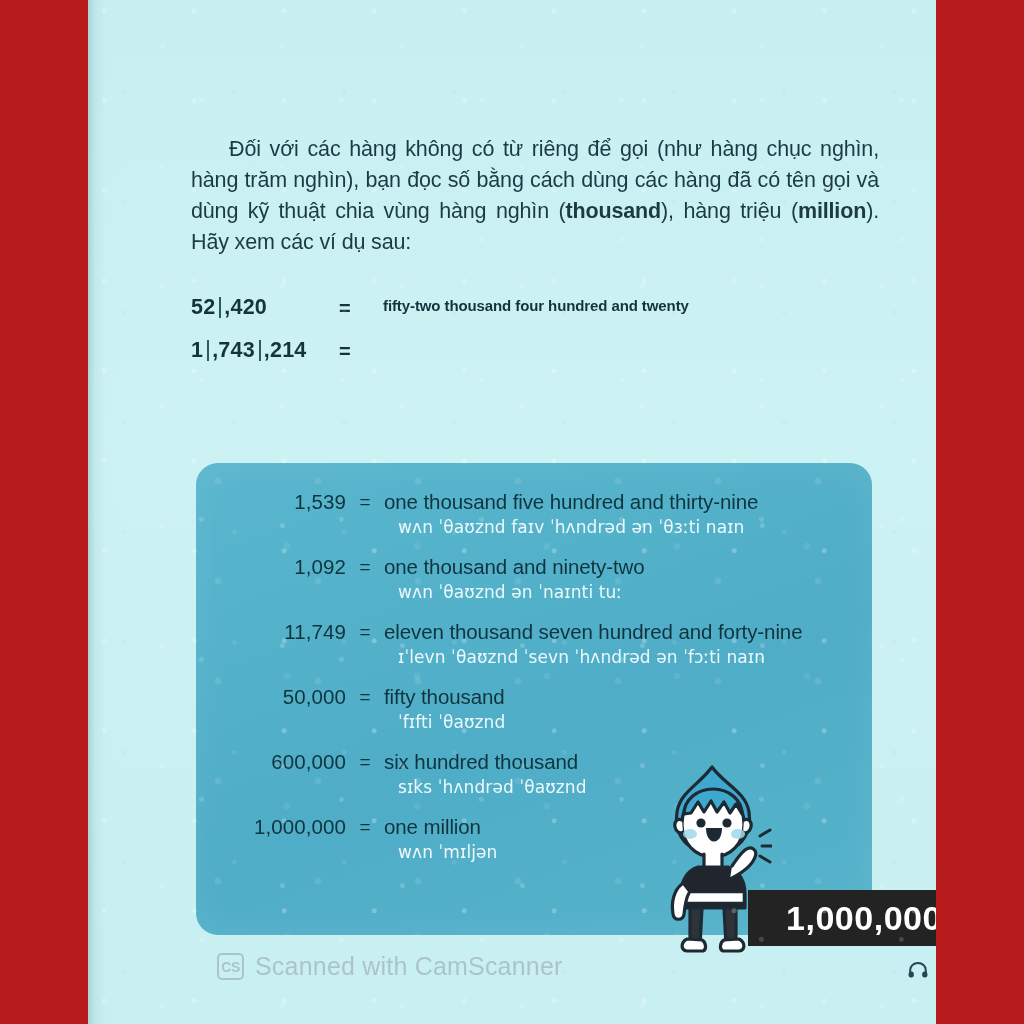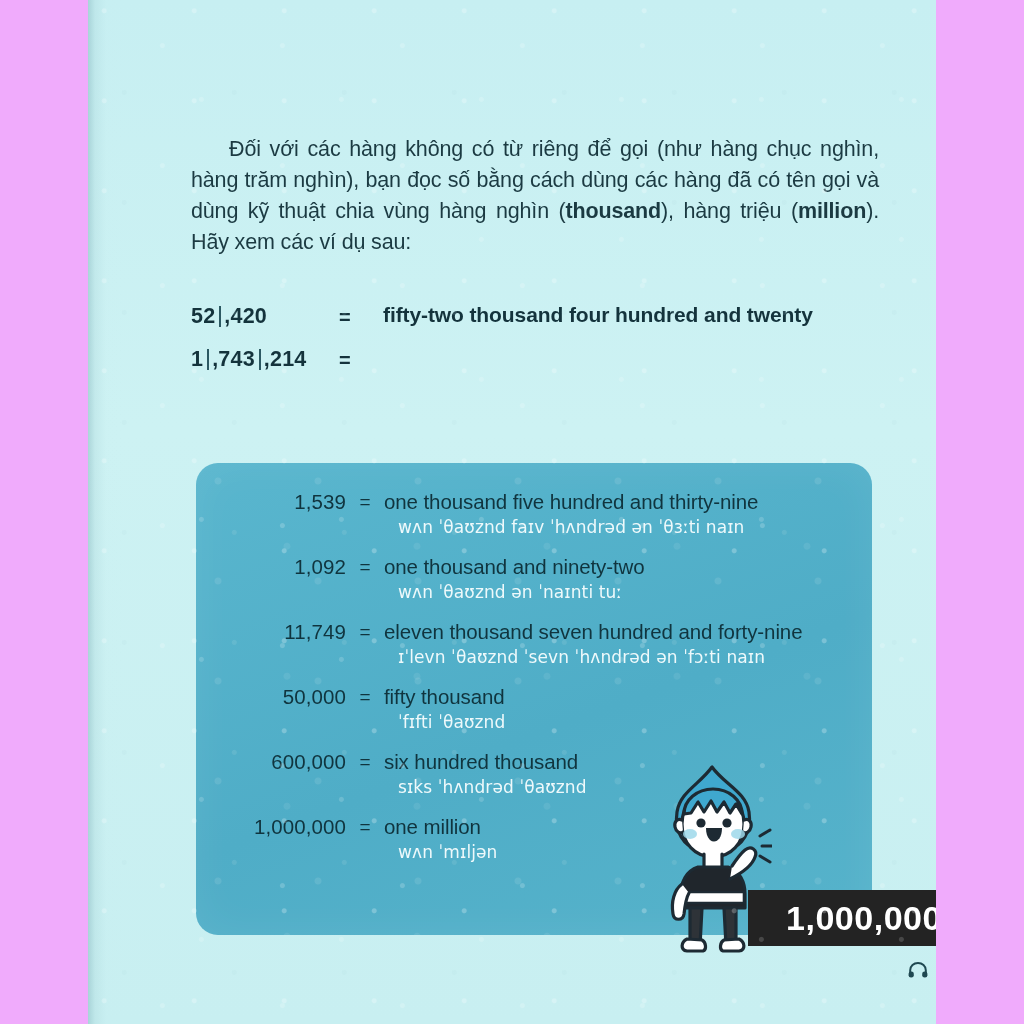--- a/index.html
+++ b/index.html
@@ -9,21 +9,21 @@
     height: 1024px;
     overflow: hidden;
     background: #ffffff;
     font-family: "Liberation Sans", sans-serif;
   }
 
   #stage {
     position: relative;
     width: 1024px;
     height: 1024px;
-    background: #f0abfc;
+    background: #b91c1c;
   }
 
   
   #page {
     position: absolute;
     left: 88px;
     top: 0;
     width: 848px;
     height: 1024px;
     background: #c9f0f2;
@@ -89,24 +89,23 @@
     font-size: 21.5px;
     letter-spacing: 0.2px;
   }
   .plain-eq {
     width: 44px;
     text-align: left;
     font-size: 20px;
   }
   .plain-words {
     flex: 1;
-    font-size: 21px;
+    font-size: 15px;
     line-height: 28px;
     letter-spacing: -0.1px;
-    margin-top: 9px;
   }
   .sep {
     display: inline-block;
     width: 2px;
     height: 21px;
     background: #2c5963;
     vertical-align: -4px;
     margin: 0 3px 0 4px;
   }
 
@@ -373,20 +372,24 @@
           <line x1="108" y1="84" x2="118" y2="84"></line>
           <line x1="106" y1="94" x2="116" y2="100"></line>
         </g>
       </svg>
     </div>
 
     <div id="banner">
       <span>1,000,000</span>
     </div>
 
+    <div id="watermark">
+      <div id="cs-logo">CS</div>
+      <div id="wm-text">Scanned with CamScanner</div>
+    </div>
 
     <div id="pagefoot">
       <span class="hp">
         <svg width="20" height="16" viewBox="0 0 20 16" xmlns="http://www.w3.org/2000/svg">
           <path d="M2.2 11 V8.2 C2.2 3.9 5.7 1 10 1 C14.3 1 17.8 3.9 17.8 8.2 V11" fill="none" stroke="#1f4851" stroke-width="2" stroke-linecap="round"></path>
           <rect x="0.6" y="9.4" width="5.2" height="6.2" rx="2.4" fill="#1f4851"></rect>
           <rect x="14.2" y="9.4" width="5.2" height="6.2" rx="2.4" fill="#1f4851"></rect>
         </svg>
       </span>
 

